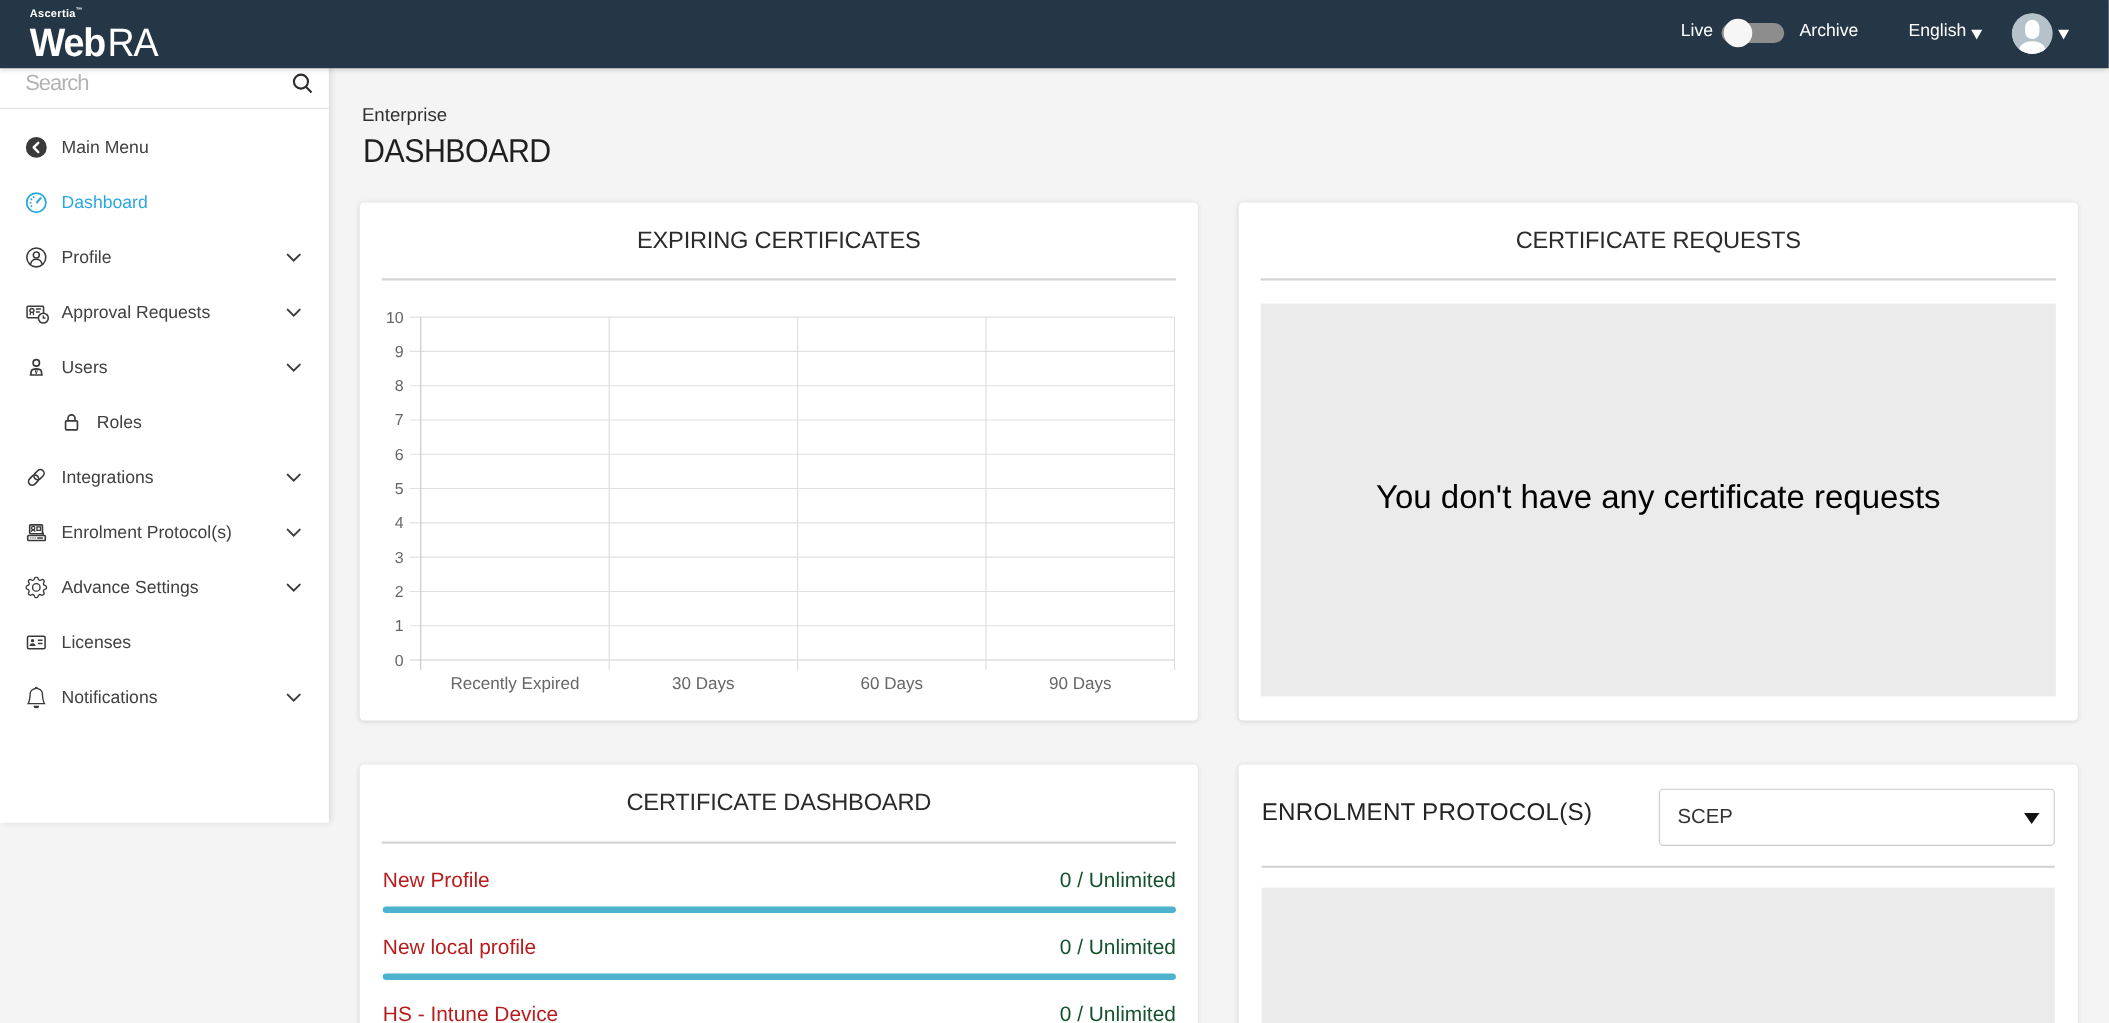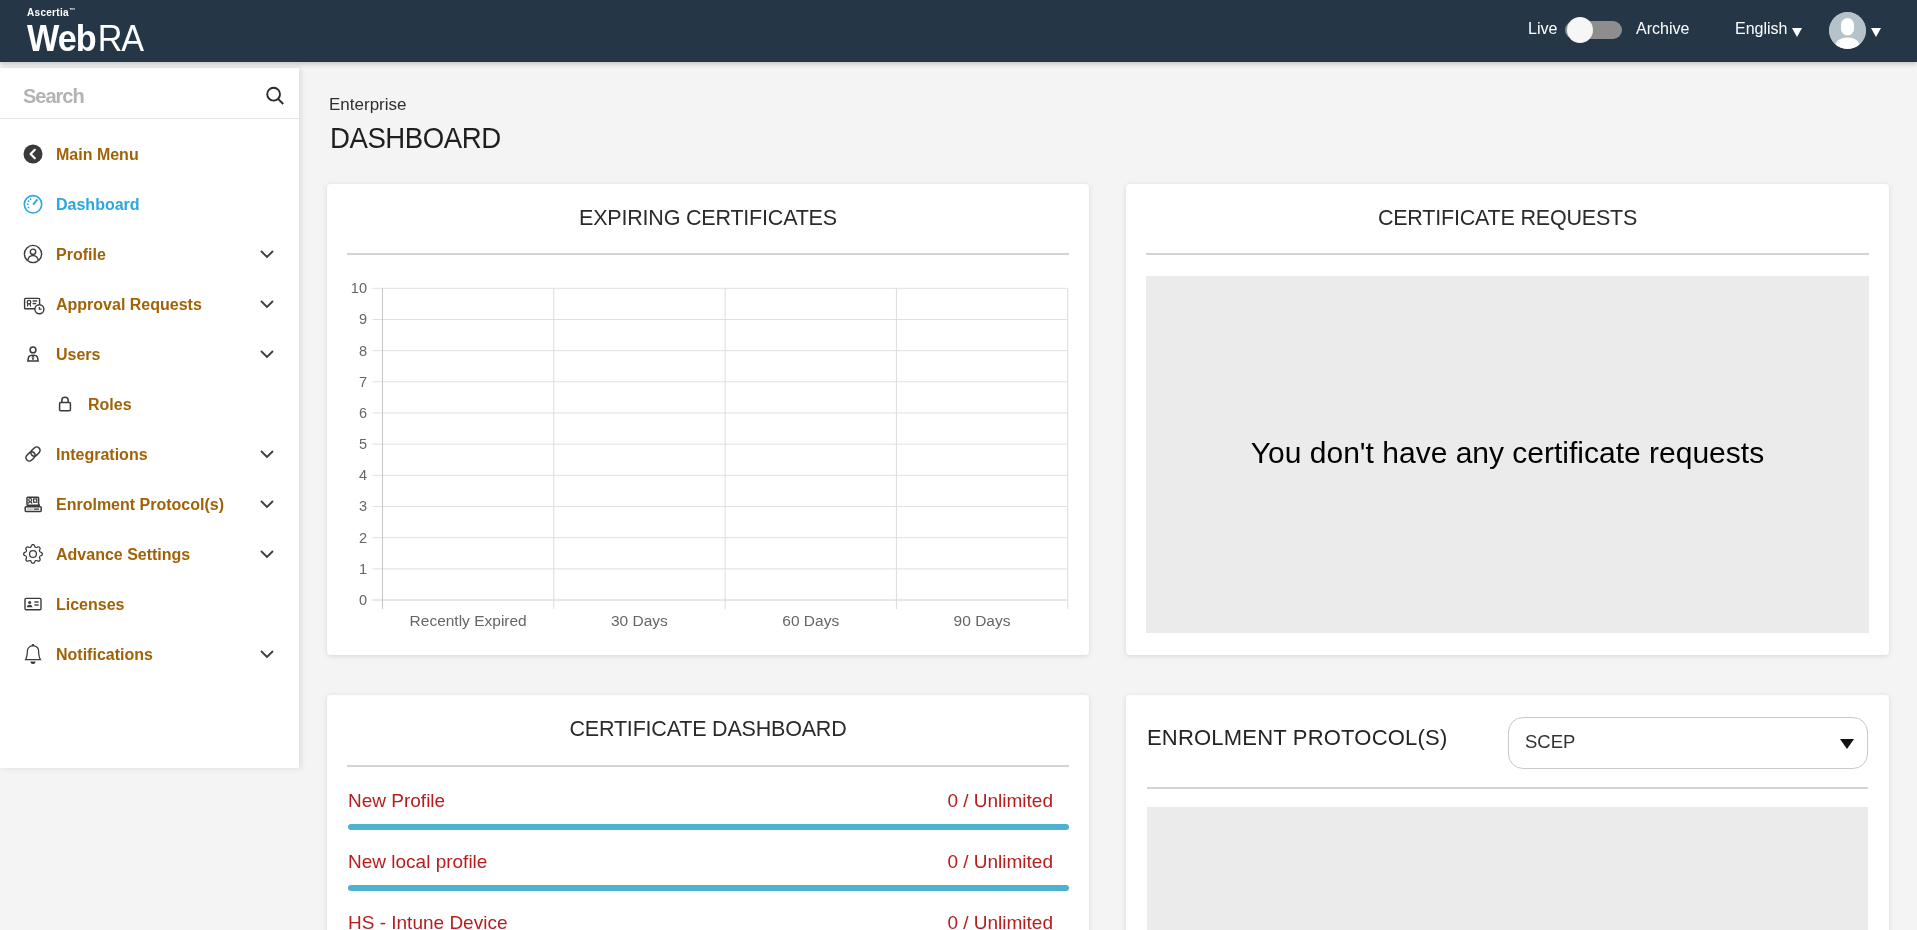--- a/index.html
+++ b/index.html
@@ -9,49 +9,49 @@
 .logo .asc { font-size:10px; font-weight:bold; letter-spacing:0.3px; display:block; }
 .logo .asc sup { font-size:6px; }
 .logo .webra { display:block; font-size:36px; line-height:27px; margin-top:7px; letter-spacing:-1px; transform:scaleX(0.95); transform-origin:0 0; }
 .logo .webra b { font-weight:bold; }
 .logo .webra .ra { font-weight:normal; margin-left:2px; }
 .hdr-item { position:absolute; top:0; height:62px; line-height:58px; white-space:nowrap; color:#fff; }
 .toggle { position:absolute; left:1565px; top:21px; width:57px; height:18px; background:#8d8d8d; border-radius:9px; }
 .toggle .knob { position:absolute; left:2px; top:-4px; width:26px; height:26px; background:#f6f6f6; border-radius:50%; }
 .avatar { position:absolute; left:1829px; top:12px; width:37px; height:37px; border-radius:50%; background:#b6c2ca; overflow:hidden; }
 .caret { display:inline-block; width:0; height:0; border-left:6px solid transparent; border-right:6px solid transparent; border-top:8px solid #fff; vertical-align:middle; position:relative; }
-.sidebar { position:absolute; left:0; top:68px; width:299px; height:700px; background:#fff; box-shadow:2px 0 6px rgba(0,0,0,0.1); z-index:5;font-weight:bold; }
+.sidebar { position:absolute; left:0; top:48px; width:299px; height:700px; background:#fff; box-shadow:2px 0 6px rgba(0,0,0,0.1); z-index:5; }
 .search-row { position:absolute; left:0; top:0; width:299px; height:51px; border-bottom:1px solid #e4e4e4; }
 .search-row .ph { position:absolute; left:23px; top:17px; font-size:20px; letter-spacing:-1px; color:#b3b3b3; }
 .search-row svg { position:absolute; left:265px; top:18px; }
 .menu { position:absolute; left:0; top:61px; width:299px; }
 .mi { position:absolute; left:0; width:299px; height:50px; }
 .mi .ic { position:absolute; left:23px; top:15px; width:20px; height:20px; }
-.mi .lbl { position:absolute; left:56px; top:17px; font-size:16px; color:#a16207; }
+.mi .lbl { position:absolute; left:56px; top:17px; font-size:16px; color:#404040; }
 .mi .chev { position:absolute; left:260px; top:21px; }
 .mi.active .lbl { color:#2ba7e0; }
 .main { position:absolute; left:299px; top:62px; width:1618px; height:868px; background:#f4f4f5; }
 .eyebrow { position:absolute; left:329px; top:95px; font-size:17px; color:#2f2f2f; }
 .pagetitle { position:absolute; left:330px; top:121px; font-size:30px; color:#1f1f1f; letter-spacing:-0.5px; transform:scaleX(0.92); transform-origin:0 0; white-space:nowrap; }
 .card { position:absolute; background:#fff; border-radius:4px; box-shadow:0 1px 5px rgba(0,0,0,0.12); }
 .card1 { left:327px; top:184px; width:762px; height:471px; }
 .card2 { left:1126px; top:184px; width:763px; height:471px; }
 .card3 { left:327px; top:695px; width:762px; height:400px; }
 .card4 { left:1126px; top:695px; width:763px; height:400px; }
 .ctitle { position:absolute; top:22px; left:0; width:100%; text-align:center; font-size:21.5px; color:#2b2b2b; letter-spacing:-0.2px; }
 .cdivider { position:absolute; left:20px; right:20px; top:69px; height:2px; background:#d3d4d5; }
 .graybox { position:absolute; background:#ebebeb; }
 .gb2 { left:20px; top:92px; width:723px; height:357px; }
 .gb2 .msg { position:absolute; width:100%; top:160px; text-align:center; font-size:30px; color:#000000; }
 .prow { position:absolute; left:20px; width:722px; }
 .prow .nm { position:absolute; left:1px; top:0; font-size:19px; color:#b91c1c; }
-.prow .val { position:absolute; right:16px; top:0; font-size:19px; color:#b91c1c; }
+.prow .val { position:absolute; right:0; top:0; font-size:19px; color:#14532d; }
 .prow .bar { position:absolute; left:1px; right:0; top:34px; height:6px; background:#4cb2cd; border-radius:3px; }
 .c4title { position:absolute; left:21px; top:30px; font-size:22px; color:#242424; letter-spacing:0.2px; }
-.c4select { position:absolute; left:382px; top:22px; width:360px; height:52px; border:1px solid #c9c9c9; border-radius:15px; background:#fff; }
+.c4select { position:absolute; left:382px; top:22px; width:360px; height:52px; border:1px solid #c9c9c9; border-radius:4px; background:#fff; }
 .c4select .sv { position:absolute; left:16px; top:13px; font-size:18.5px; color:#333; }
 .c4select .tri { position:absolute; right:13px; top:21px; width:0; height:0; border-left:7px solid transparent; border-right:7px solid transparent; border-top:10px solid #111; }
 .c4divider { position:absolute; left:21px; right:21px; top:92px; height:2px; background:#d3d4d5; }
 .gb4 { left:21px; top:112px; width:721px; height:288px; }
 </style>
 </head>
 <body>
 <div class="main"></div>
 <div class="header">
   <div class="logo">

